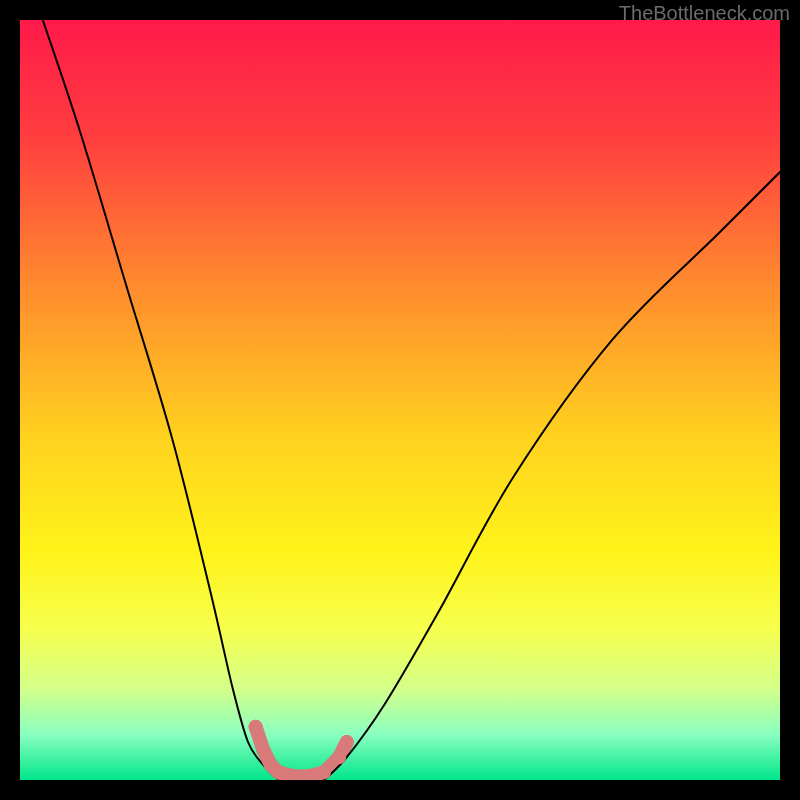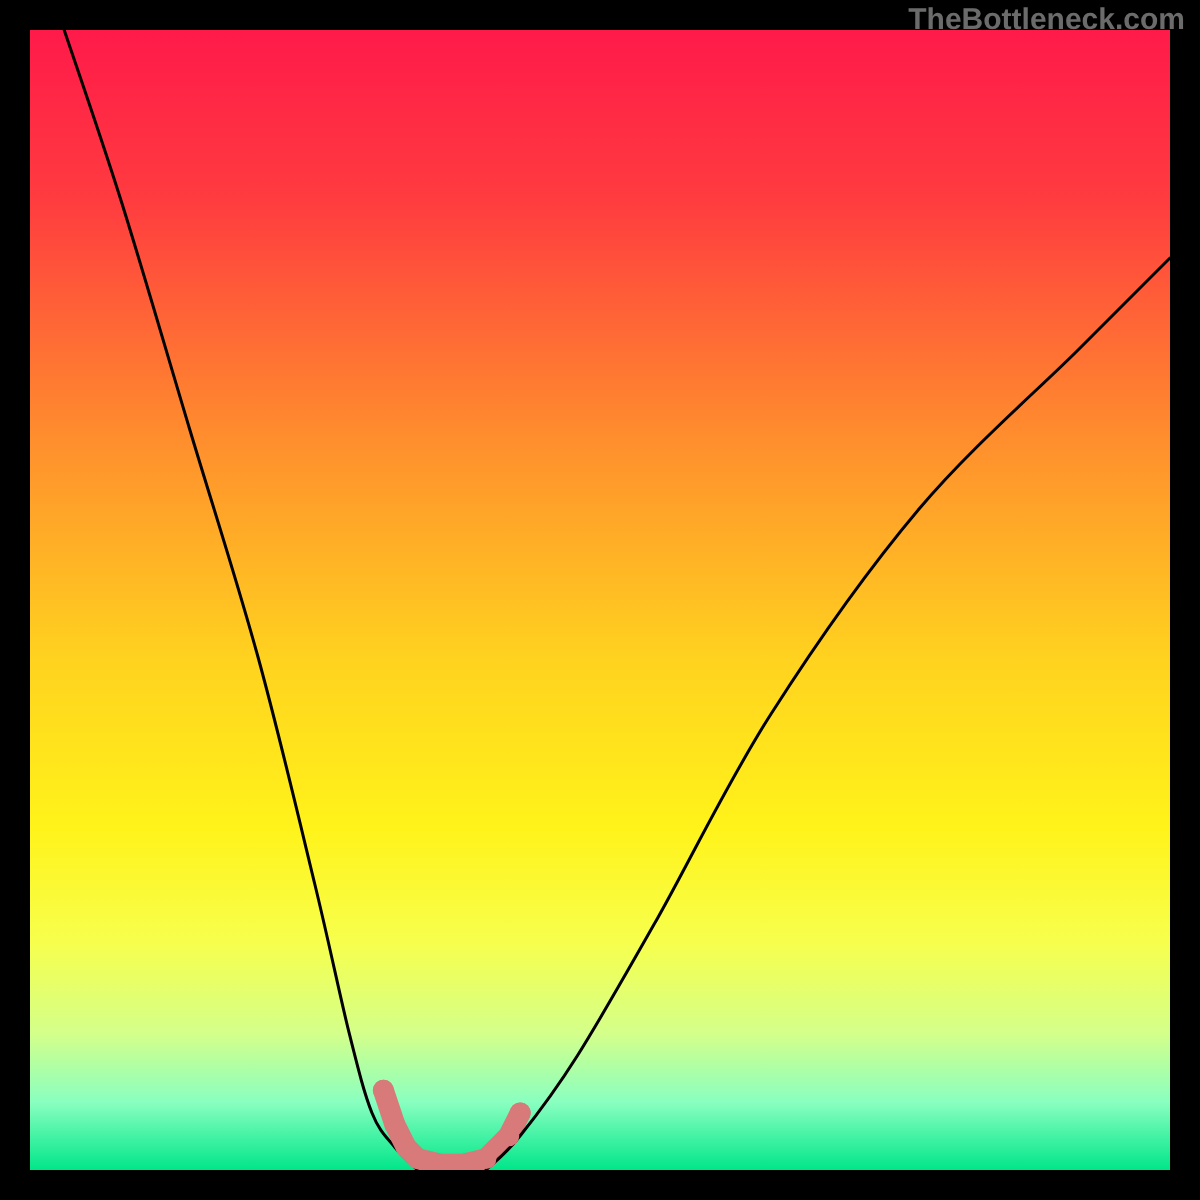--- a/index.html
+++ b/index.html
@@ -17,21 +17,21 @@
     left: 20px;
     width: 760px;
     height: 760px;
   }
   .watermark {
     position: absolute;
     top: 2px;
     right: 10px;
     color: #6b6b6b;
     font-size: 20px;
-    font-weight: 700;
+    font-weight: 400;
     z-index: 10;
   }
   svg {
     display: block;
   }
 </style>
 </head>
 <body>
 
 <div class="watermark">TheBottleneck.com</div>

